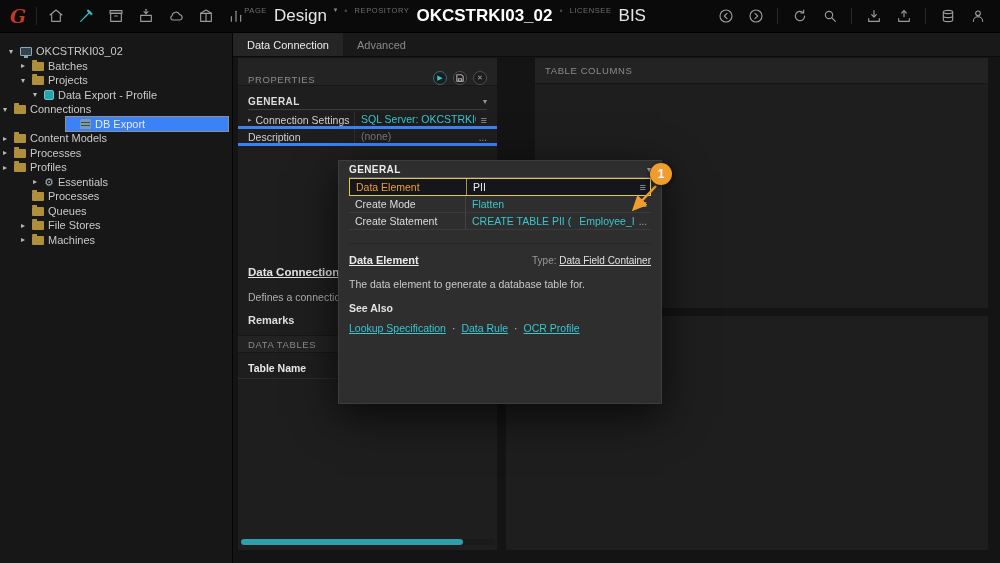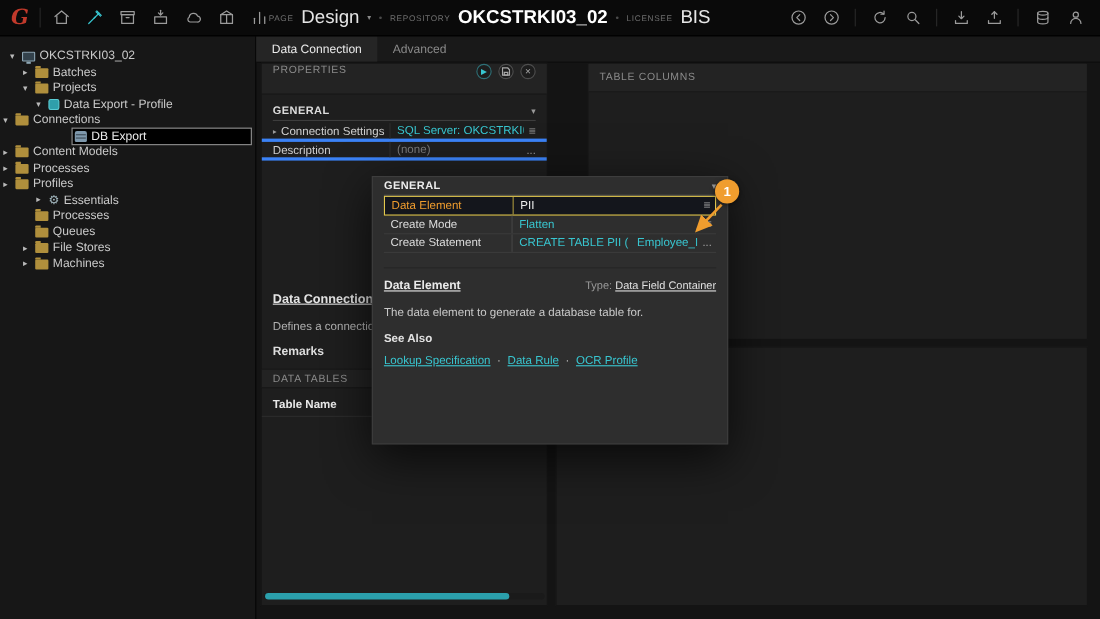--- a/index.html
+++ b/index.html
@@ -14,21 +14,21 @@
   #app{position:relative;width:1000px;height:563px;background:#141414;overflow:hidden}
 
   
   .topbar{position:absolute;top:0;left:0;right:0;height:33px;background:#0a0a0a;border-bottom:1px solid #000;display:flex;align-items:center;z-index:10}
   .logo{font-family:"DejaVu Serif","Liberation Serif",serif;font-weight:bold;font-style:italic;font-size:19px;color:#c0392b;margin:0 10px 0 10px;line-height:1}
   .tb-divider{width:1px;height:18px;background:#262626;margin-right:10px}
   .tb-nav{display:flex;align-items:center;gap:13px}
   .tbbtn{width:17px;height:17px;color:#9b9b9b;display:flex;align-items:center;justify-content:center}
   .tbbtn svg{width:16px;height:16px;stroke:currentColor;fill:none;stroke-width:1.7;stroke-linecap:round;stroke-linejoin:round}
   .tbbtn.active{color:var(--teal)}
-  .pageinfo{display:flex;align-items:center;gap:7px;white-space:nowrap}
+  .pageinfo{display:flex;align-items:flex-start;gap:7px;white-space:nowrap}
   .tlab{font-size:7.5px;letter-spacing:.6px;color:#6f6f6f}
   .tval{font-size:17px;color:#e6e6e6}
   .tval.bold{font-weight:bold;color:#fff}
   .car-d{color:#8a8a8a;font-size:7px}
   .car-d::after{content:"▾"}
   .dot{color:#4a4a4a;font-size:9px}
   .dot::after{content:"•"}
   .tb-right{margin-left:auto;display:flex;align-items:center;gap:13px;margin-right:14px}
   .vsep{width:1px;height:16px;background:#2a2a2a}
 
@@ -44,31 +44,31 @@
   .icon-folder{width:12px;height:9px;background:var(--folder);border-radius:1px;position:relative;margin-top:1px}
   .icon-folder::before{content:"";position:absolute;top:-2px;left:0;width:5px;height:2px;background:var(--folder);border-radius:1px 0 0 0}
   .icon-server{width:12px;height:9px;border:1px solid #8ea7b5;background:#33424c;border-radius:1px;position:relative}
   .icon-server::after{content:"";position:absolute;left:3px;bottom:-3px;width:4px;height:2px;background:#8ea7b5}
   .icon-project{width:10px;height:10px;background:#2f9fab;border:1px solid #5accd4;border-radius:2px}
   .icon-database{width:11px;height:10px;background:#7e98ac;border-radius:2px 2px 1px 1px;position:relative}
   .icon-database::before{content:"";position:absolute;left:1px;top:3px;right:1px;height:1px;background:#3a4a56}
   .icon-database::after{content:"";position:absolute;left:1px;top:6px;right:1px;height:1px;background:#3a4a56}
   .icon-gear{color:#9fb3ba;font-size:11px;line-height:10px}
   .icon-gear::before{content:"⚙"}
-  .selwrap{display:flex;align-items:center;gap:4px;flex:1;outline:1px solid #8f8f8f;background:#000000;height:14px;padding-left:2px;margin-right:2px}
+  .selwrap{display:flex;align-items:center;gap:4px;flex:1;outline:1px solid #8f8f8f;background:#3b82f6;height:14px;padding-left:14px;margin-right:2px}
   .selwrap .tlabel{color:#eaeaea}
 
   
   .tabbar{position:absolute;top:33px;left:233px;right:0;height:24px;background:#191919;border-bottom:1px solid #0c0c0c;display:flex;z-index:2}
   .tab{padding:0 14px;line-height:24px;font-size:11px;color:#8a8a8a}
   .tab.active{background:#252525;color:#eaeaea}
 
   
   .props{position:absolute;top:57px;left:237px;width:261px;bottom:12px;background:#1e1e1e;border:1px solid #141414;z-index:2}
-  .phead{position:absolute;top:0;left:0;right:0;height:28px;background:#232323;border-bottom:1px solid #171717;display:flex;align-items:flex-start;padding:0 10px}
+  .phead{position:absolute;top:0;left:0;right:0;height:28px;background:#232323;border-bottom:1px solid #171717;display:flex;align-items:flex-end;padding:0 10px}
   .ptitle{font-size:9.5px;letter-spacing:.6px;color:#8b8b8b}
   .pcircles{margin-left:auto;display:flex;gap:6px;align-items:center}
   .pcirc{width:14px;height:14px;border-radius:50%;border:1px solid #4e4e4e;background:#1d1d1d;color:#a8a8a8;font-size:7px;display:flex;align-items:center;justify-content:center}
   .pcirc.play{color:var(--teal);border-color:#2e7077}
   .pcirc svg{width:8px;height:8px;stroke:currentColor;fill:none;stroke-width:1.4}
   .psec{position:absolute;top:36px;left:10px;right:10px;height:16px;border-bottom:1px solid #3d3d3d;display:flex;align-items:center}
   .sectitle{font-size:10px;font-weight:bold;letter-spacing:.4px;color:#dddddd}
   .chev{margin-left:auto;color:#999;font-size:8px}
   .chev::after{content:"▾"}
   .prows{position:absolute;top:54px;left:0;right:0}

